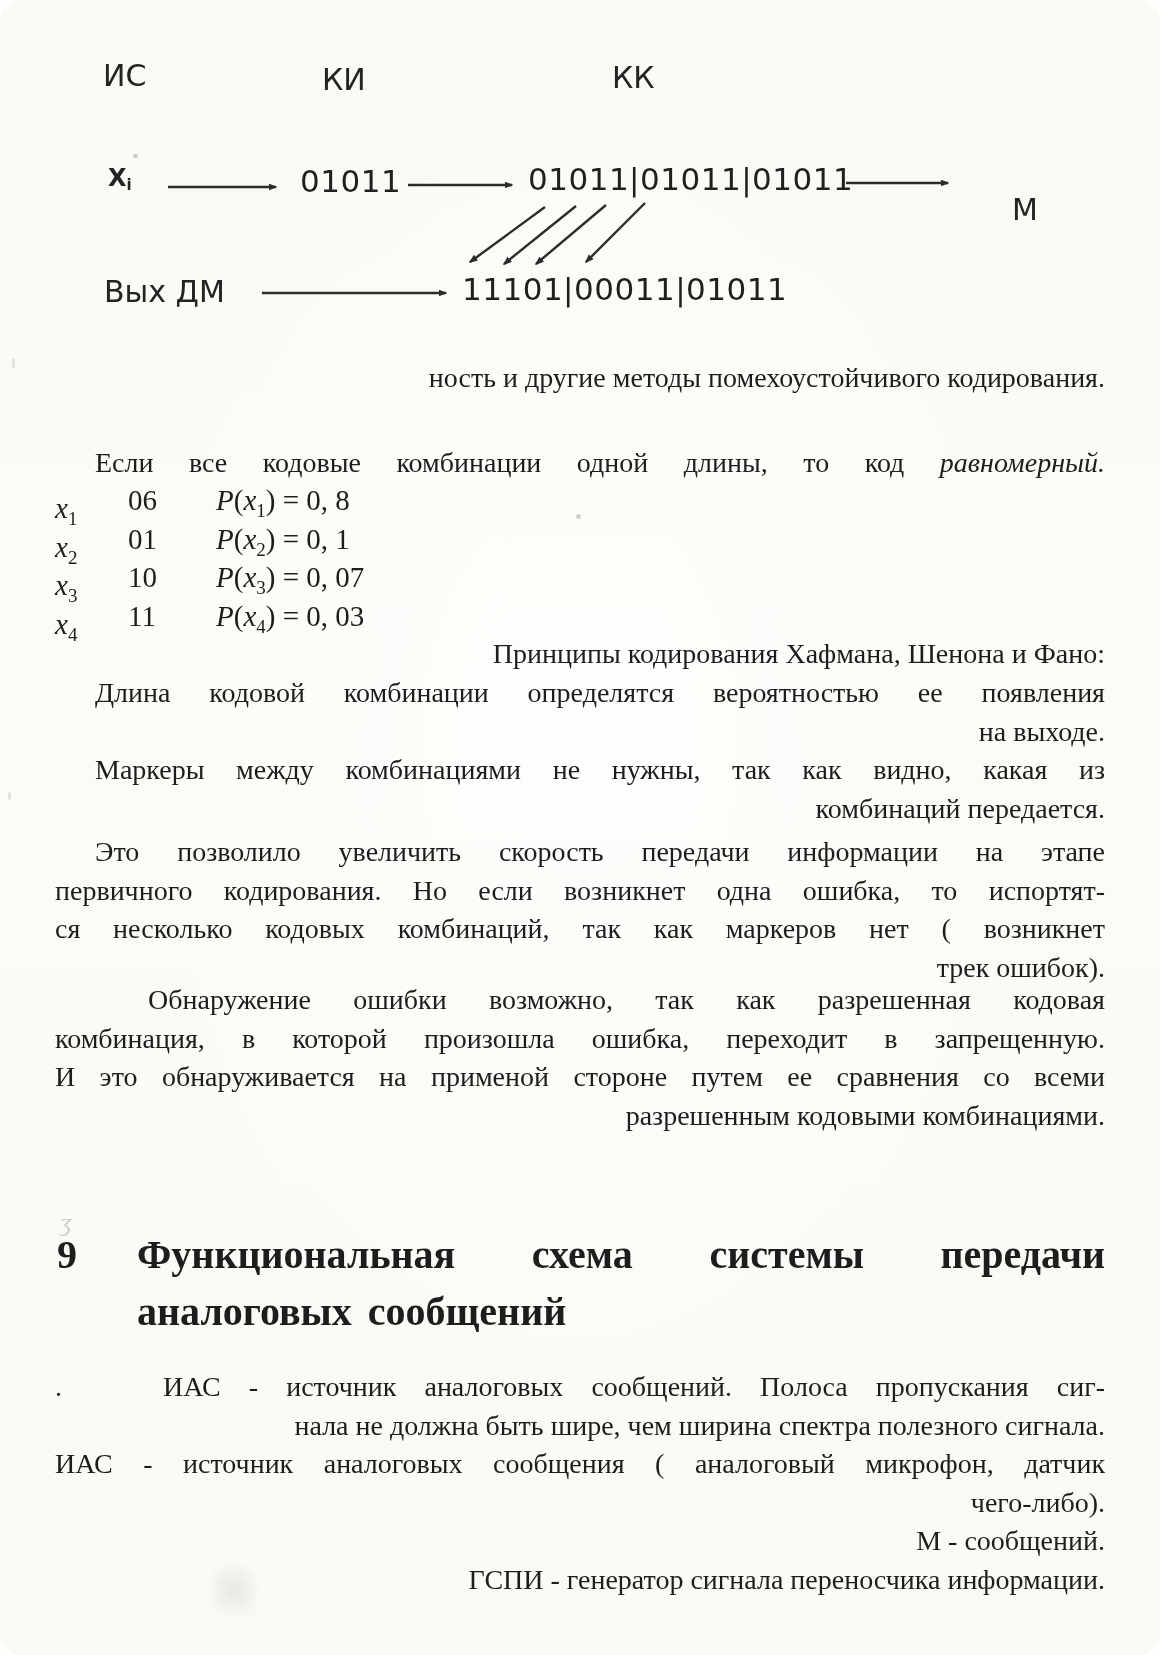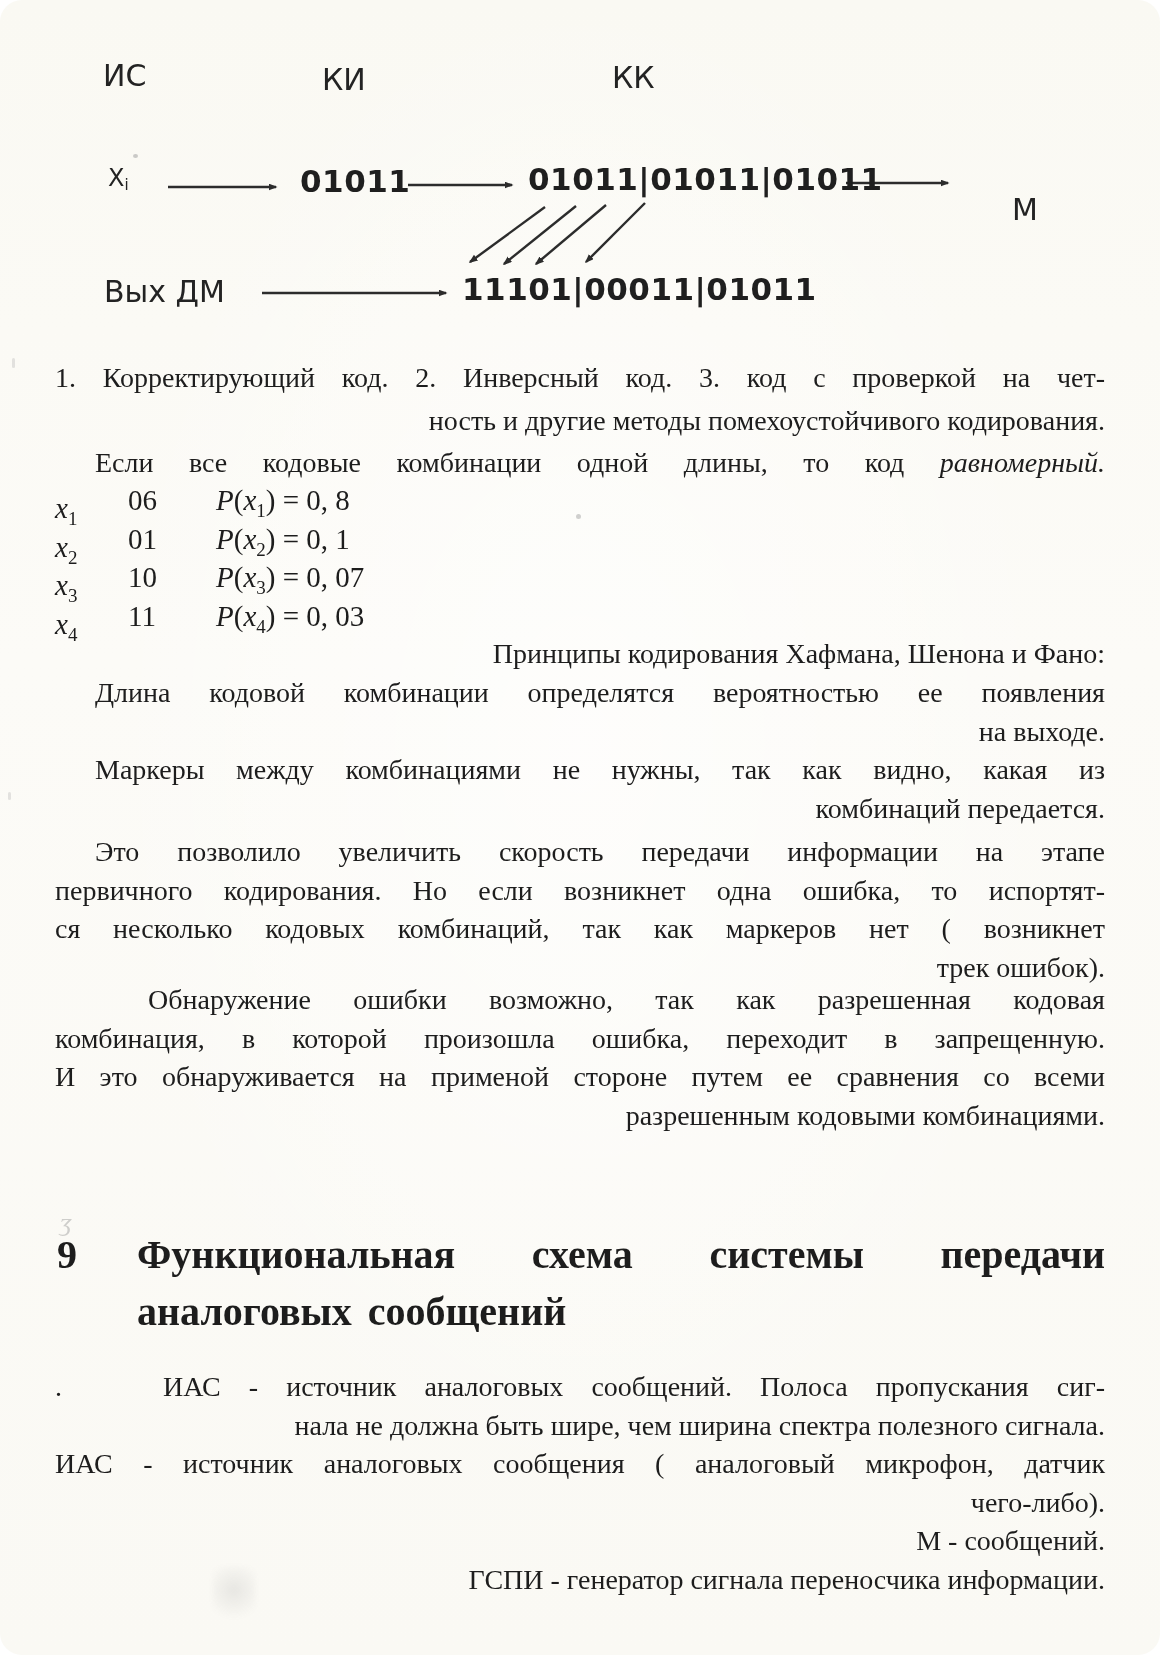--- a/index.html
+++ b/index.html
@@ -14,25 +14,25 @@
     overflow:hidden;
     border-radius:22px;
   }
   
   .diagram{position:absolute;left:0;top:0;width:1160px;height:340px;}
   .dlabel{
     position:absolute;
     font-family:"DejaVu Sans", sans-serif;
     font-size:30px;color:#232323;white-space:nowrap;
   }
-  .dsmall{font-size:24px;}
+  .dsmall{font-size:24px;font-weight:bold;}
   .dseq{
     position:absolute;
     font-family:"DejaVu Sans", sans-serif;
-    font-weight:bold;font-size:31px;letter-spacing:.5px;
+    font-weight:normal;font-size:31px;letter-spacing:.5px;
     color:#1f1f1f;white-space:nowrap;
   }
   .xsub{font-size:15px;vertical-align:-4px;}
   .arrowsvg{position:absolute;left:0;top:0;width:1160px;height:340px;}
   .arrowsvg line{stroke:#2c2c2c;stroke-width:2.4;}
   
   .block{position:absolute;left:55px;width:1050px;}
   .line{font-size:28px;line-height:38.5px;white-space:normal;text-align:right;}
   .lh43 .line{line-height:43px;}
   .j{text-align:justify;text-align-last:justify;}
@@ -90,21 +90,20 @@
     <span class="dlabel" style="left:612px;top:60px">КК</span>
     <span class="dlabel dsmall" style="left:108px;top:164px"><span>Х</span><sub class="xsub">i</sub></span>
     <span class="dseq" style="left:300px;top:163px">01011</span>
     <span class="dseq" style="left:528px;top:161px">01011|01011|01011</span>
     <span class="dlabel" style="left:1012px;top:192px">М</span>
     <span class="dlabel" style="left:104px;top:274px">Вых ДМ</span>
     <span class="dseq" style="left:462px;top:271px">11101|00011|01011</span>
   </div>
 
   <div class="block lh43" style="top:356px">
-    <div class="line j">1. Корректирующий код. 2. Инверсный код. 3. код с проверкой на чет-</div>
     <div class="line">ность и другие методы помехоустойчивого кодирования.</div>
   </div>
 
   <div class="block" style="top:444px">
     <div class="line j ind"><span>Если все кодовые комбинации одной длины, то код </span><span class="em">равномерный.</span></div>
   </div>
 
   <div class="block" style="top:484px">
     <div class="trow">
       <span class="tsym"><i>x</i><sub>1</sub></span>

